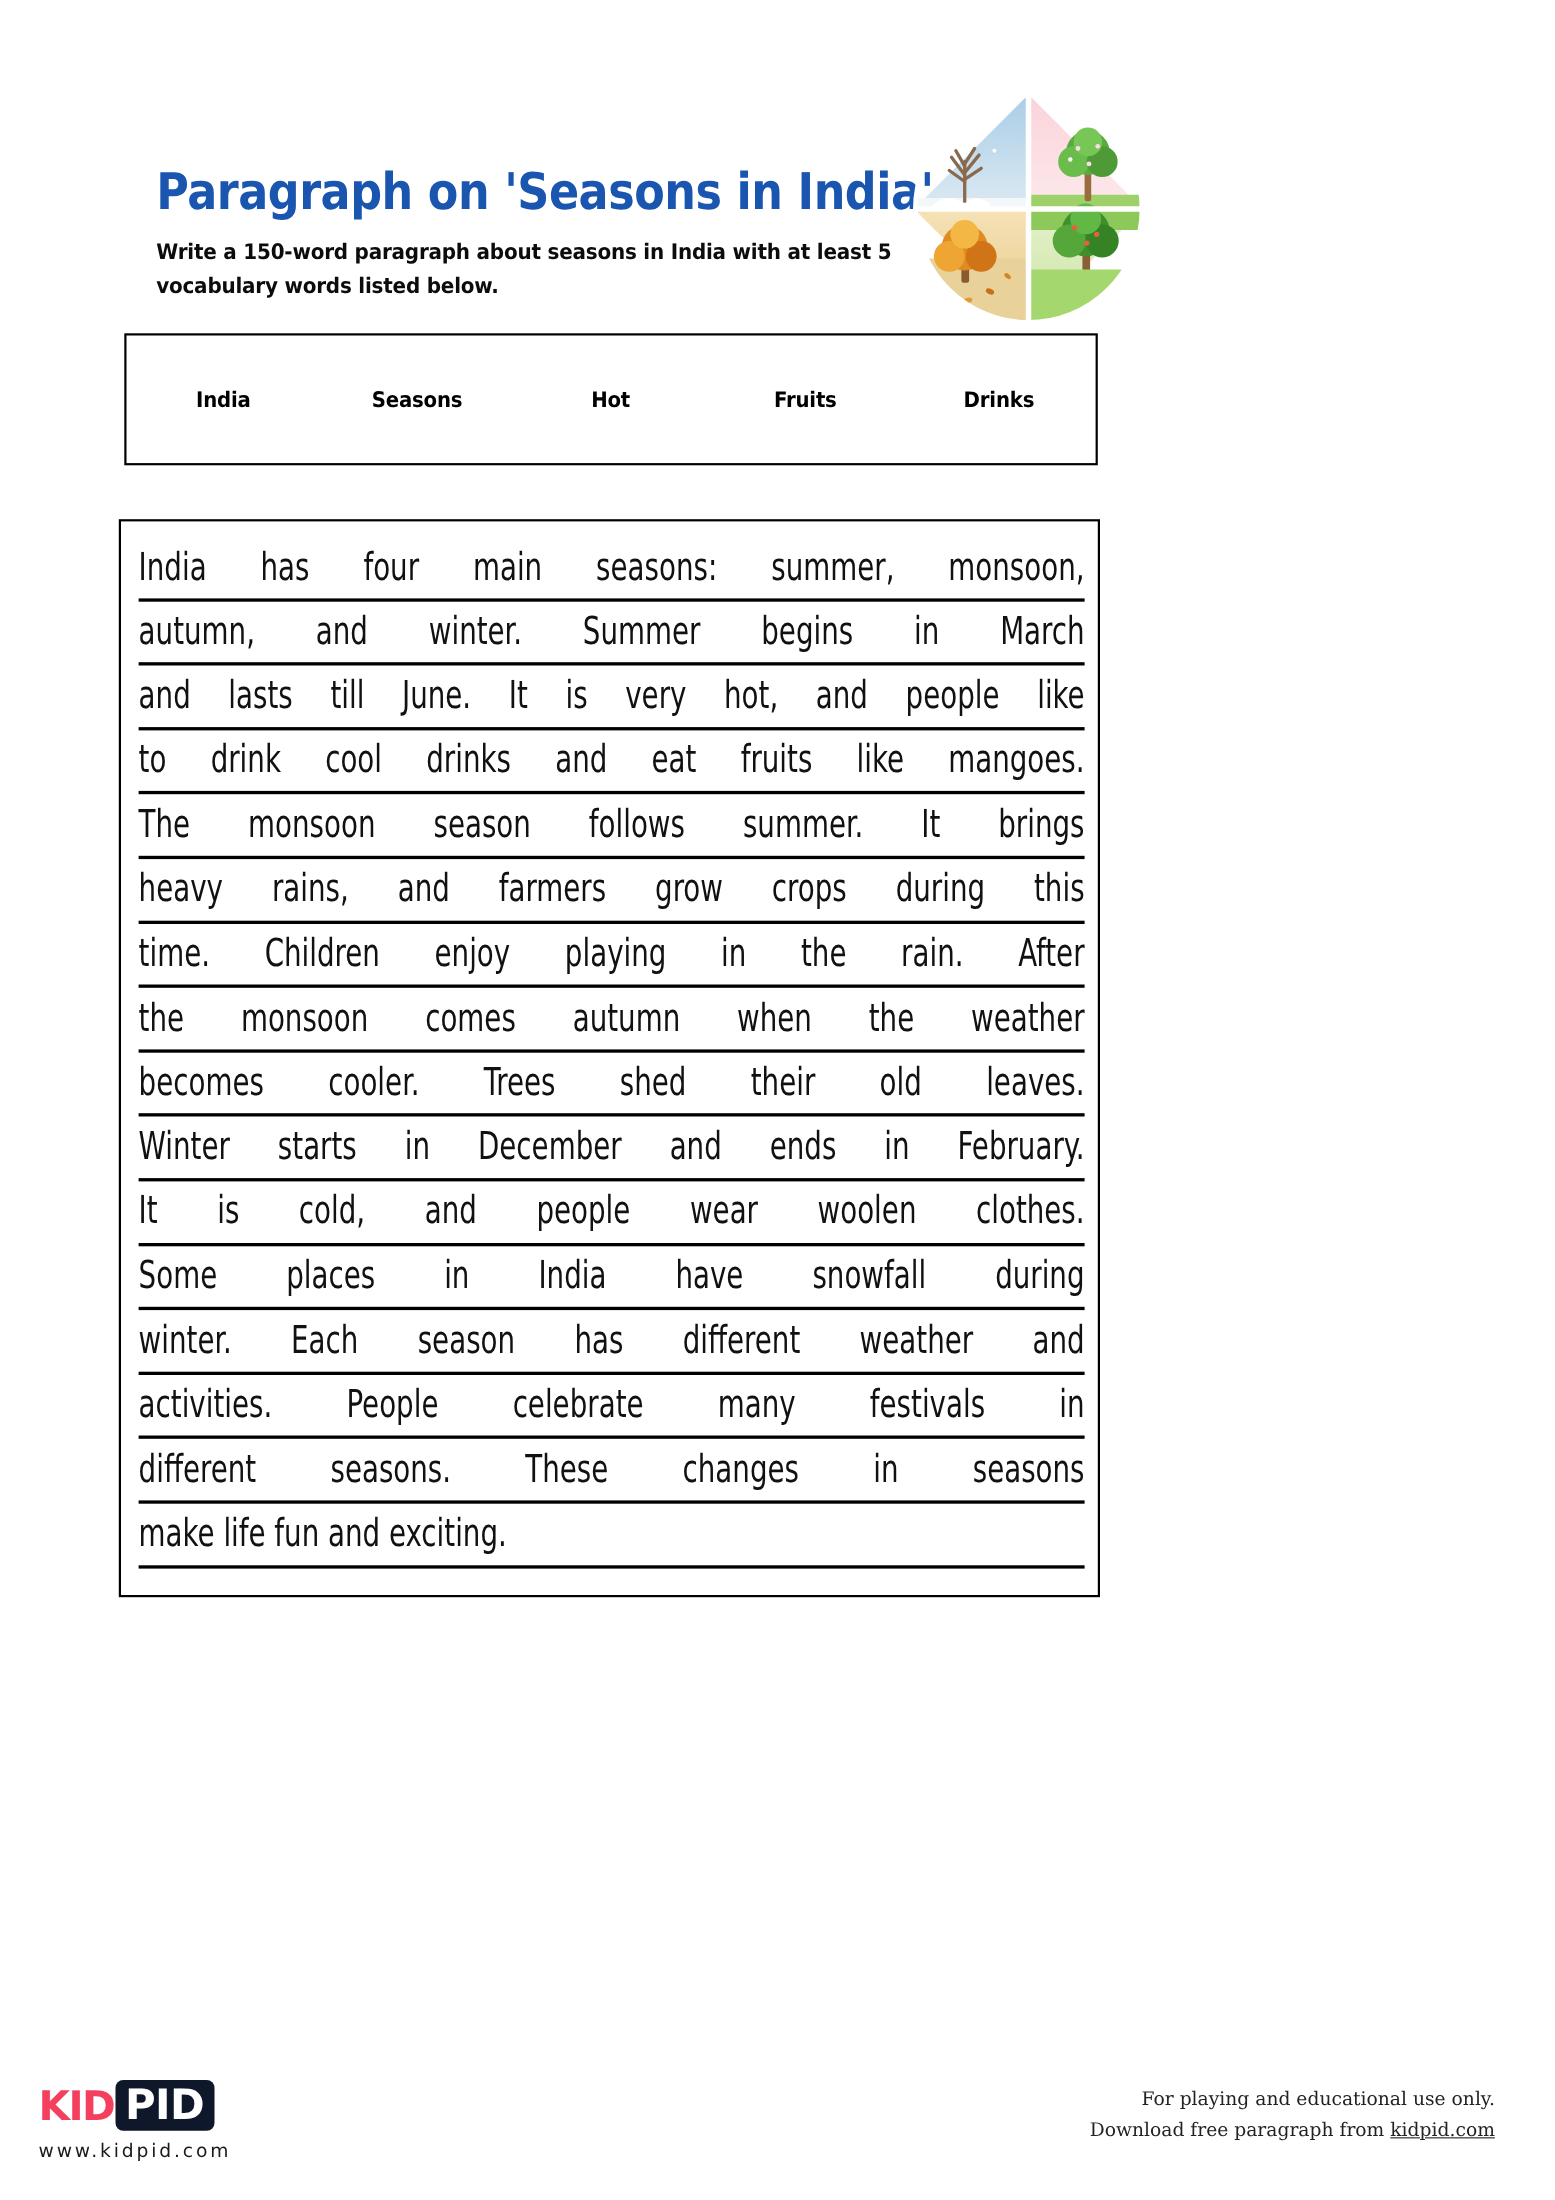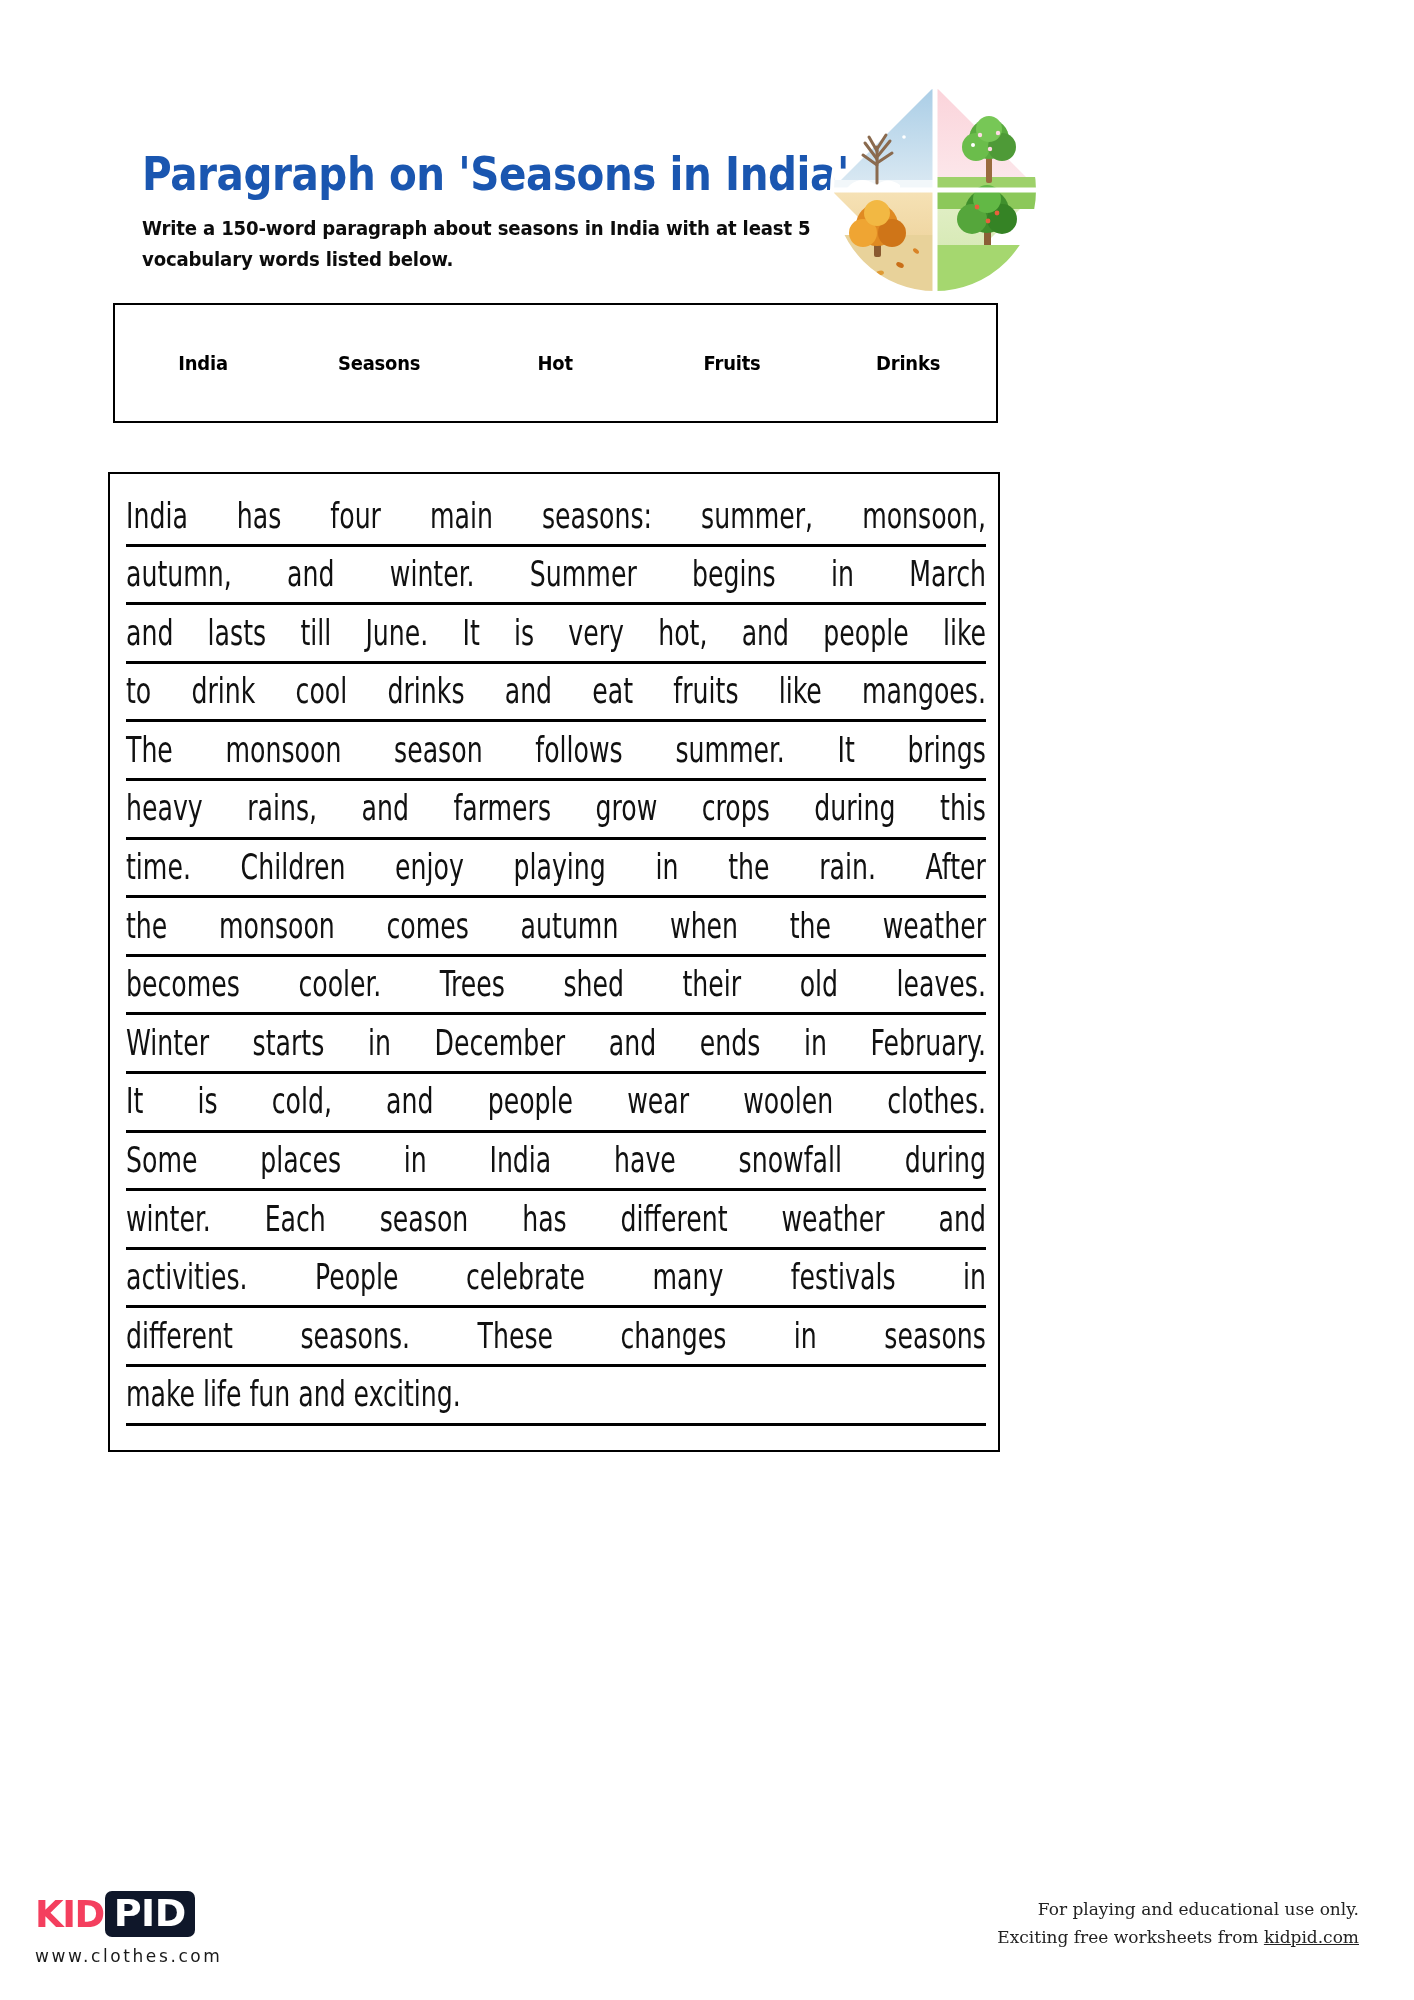--- a/index.html
+++ b/index.html
@@ -429,21 +429,21 @@
       <span>seasons</span>
     </div>
   <div class="para-line">make life fun and exciting.</div>
 </div>
 
 <div id="footer-logo">
   <div id="logo-row">
     <span id="logo-kid">KID</span>
     <span id="logo-pid">PID</span>
   </div>
-  <div id="logo-url">www.clothes.com</div>
+  <div id="logo-url">www.kidpid.com</div>
 </div>
 
 <div id="footer-note">
   <div>For playing and educational use only.</div>
   <div>
-    <span>Exciting free worksheets from </span><a id="footer-link" href="#">kidpid.com</a>
+    <span>Download free paragraph from </span><a id="footer-link" href="#">kidpid.com</a>
   </div>
 </div>
 
 </body></html>

